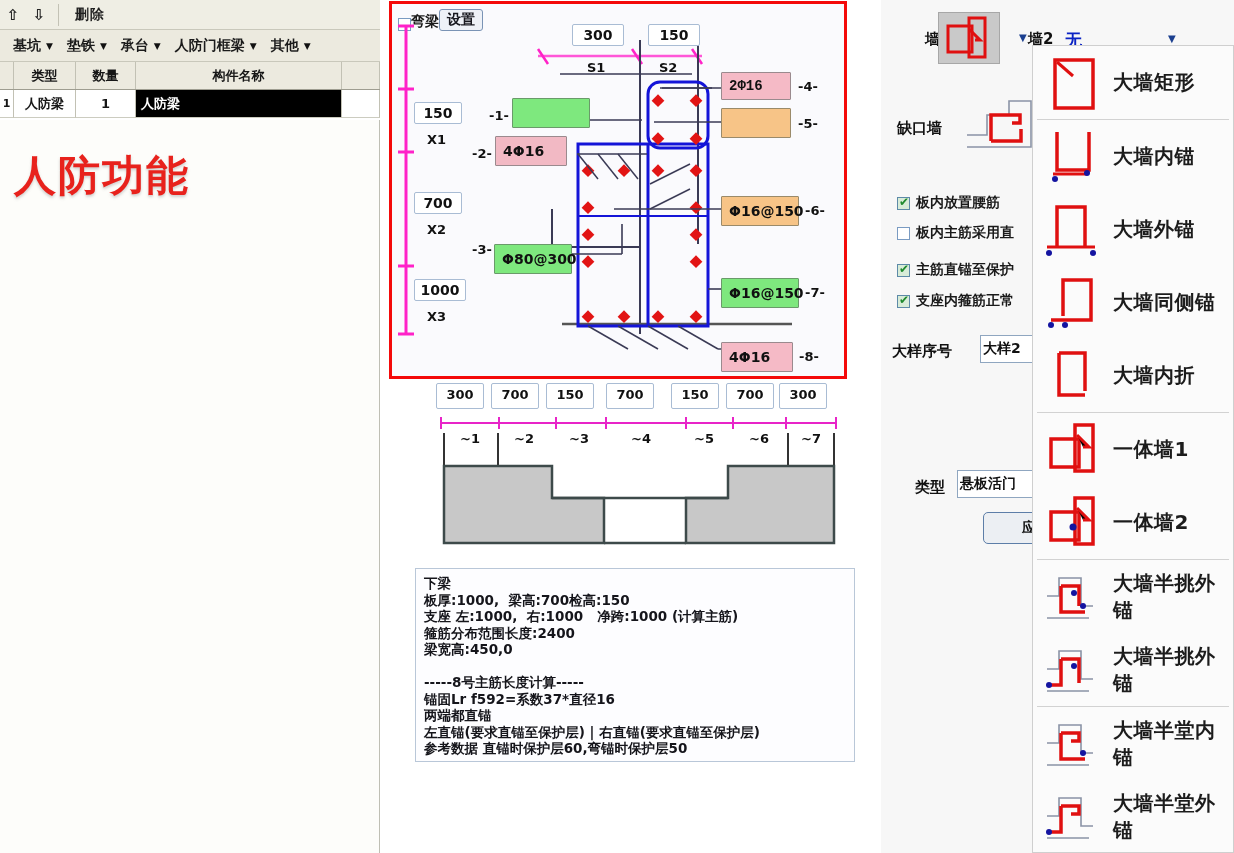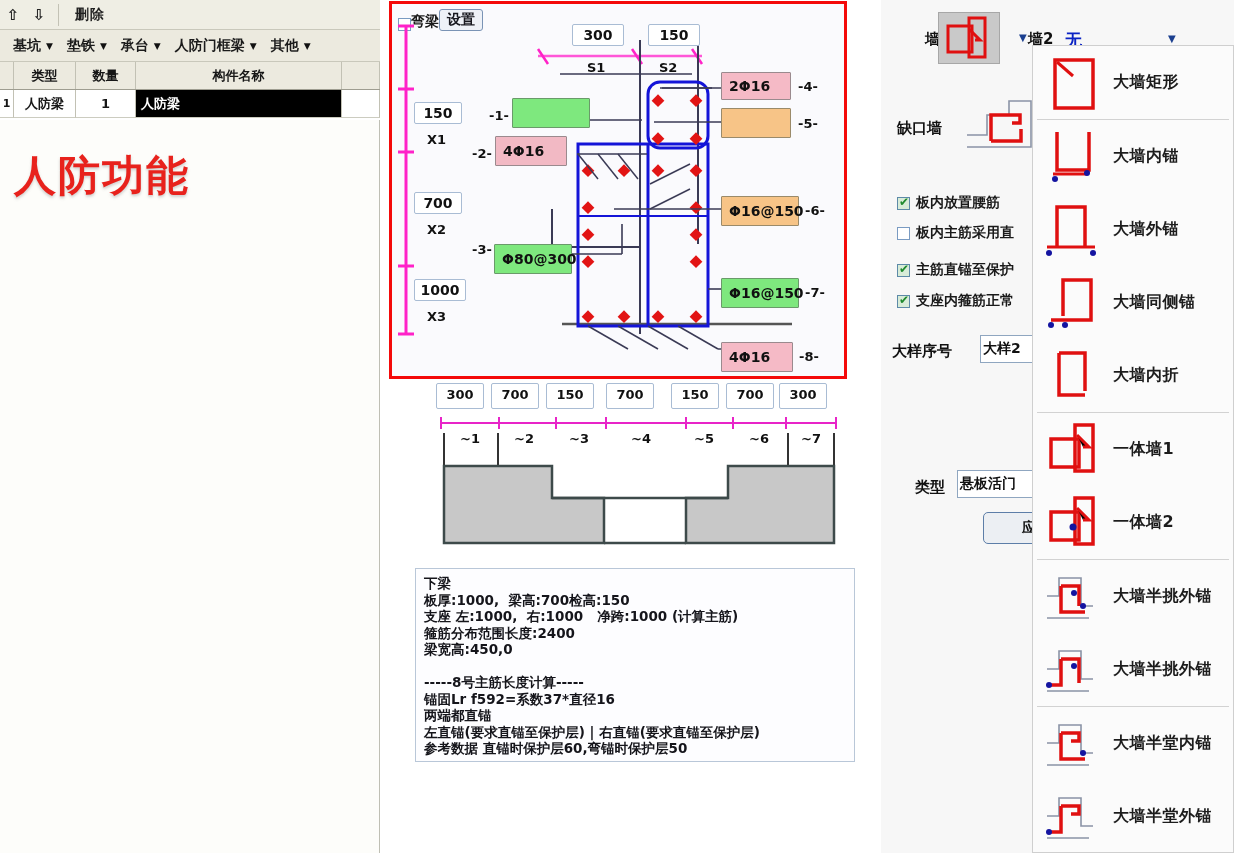--- a/index.html
+++ b/index.html
@@ -158,21 +158,21 @@
     position:absolute; left:1032px; top:45px; width:202px; height:808px;
     background:#fbfbfb; border:1px solid #cfcfcf;
     overflow:hidden;
   }
   .dd-item {
     position:relative; display:flex; align-items:center; gap:10px;
     height:73px; padding-left:12px;
   }
   .dd-sep { height:1px; background:#d2d2d2; margin:0 4px; }
   .dd-icon { width:58px; height:62px; flex:none; position:relative; }
-  .dd-label { font-size:16px; font-weight:bold; color:#1c1c1c; letter-spacing:0.5px; }
+  .dd-label { font-size:20px; font-weight:bold; color:#1c1c1c; letter-spacing:0.5px; }
 </style>
 </head>
 <body>
 
 <div class="root">
 
   <div class="left-panel">
 
     <div class="toolbar">
       <div class="tb-arrow">⇧</div>
@@ -322,21 +322,21 @@
 
       <div class="notelbl" style="left:97px; top:104px;">-1-</div>
       <div class="notebox" style="left:120px; top:94px; width:78px; height:30px; background:#7ee87e; border-color:#6a9a6a;"></div>
 
       <div class="notelbl" style="left:80px; top:142px;">-2-</div>
       <div class="notebox" style="left:103px; top:132px; width:72px; height:30px; background:#f2b9c4; border-color:#9a8a8e;">4Φ16</div>
 
       <div class="notelbl" style="left:80px; top:238px;">-3-</div>
       <div class="notebox" style="left:102px; top:228px; width:78px; height:30px; background:#7ee87e; border-color:#6a9a6a;margin-top:12px;">Φ80@300</div>
 
-      <div class="notebox" style="left:329px; top:68px; width:70px; height:28px; background:#f5bac6; border-color:#9a8a8e;">2Φ16</div>
+      <div class="notebox" style="left:329px; top:68px; width:70px; height:28px; background:#f5bac6; border-color:#9a8a8e;font-family:Liberation Mono, monospace;">2Φ16</div>
       <div class="notelbl" style="left:406px; top:75px;">-4-</div>
 
       <div class="notebox" style="left:329px; top:104px; width:70px; height:30px; background:#f7c487; border-color:#9a8a6a;"></div>
       <div class="notelbl" style="left:406px; top:112px;">-5-</div>
 
       <div class="notebox" style="left:329px; top:192px; width:78px; height:30px; background:#f7c487; border-color:#9a8a6a;">Φ16@150</div>
       <div class="notelbl" style="left:413px; top:199px;">-6-</div>
 
       <div class="notebox" style="left:329px; top:274px; width:78px; height:30px; background:#7ee87e; border-color:#6a9a6a;">Φ16@150</div>
       <div class="notelbl" style="left:413px; top:281px;">-7-</div>

